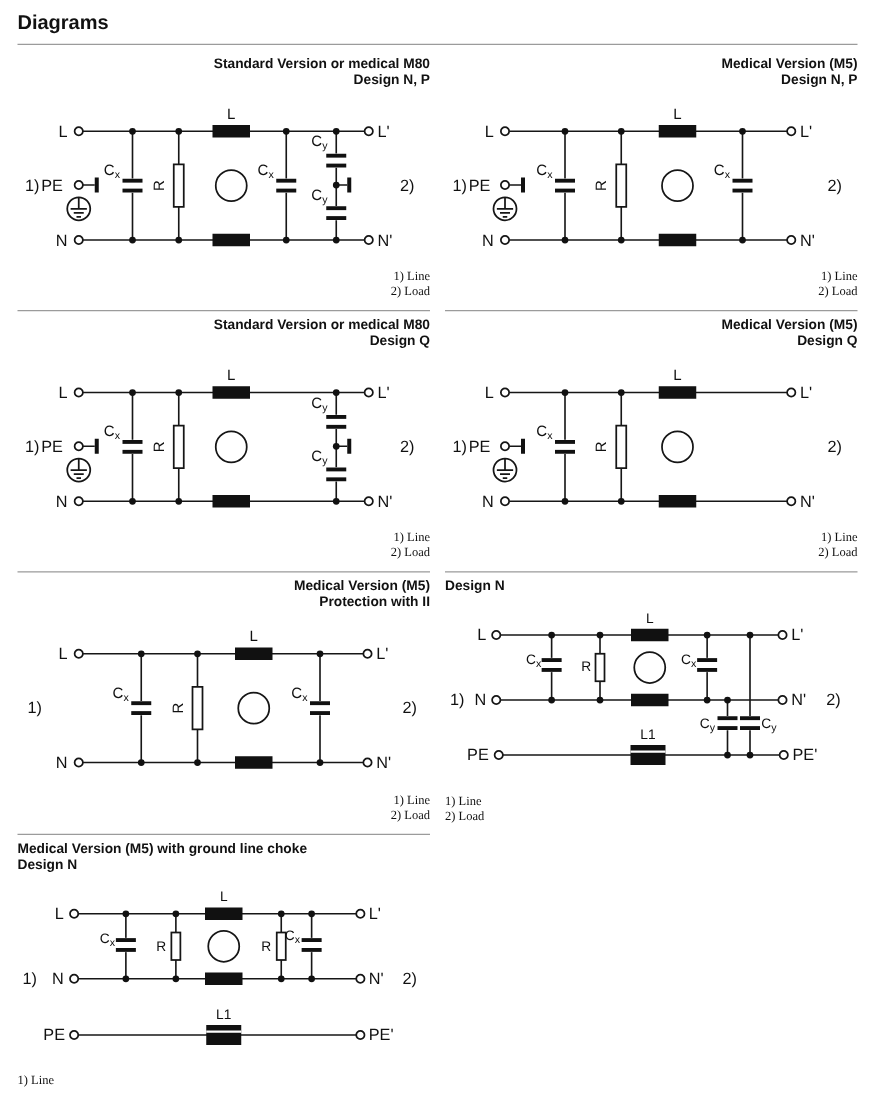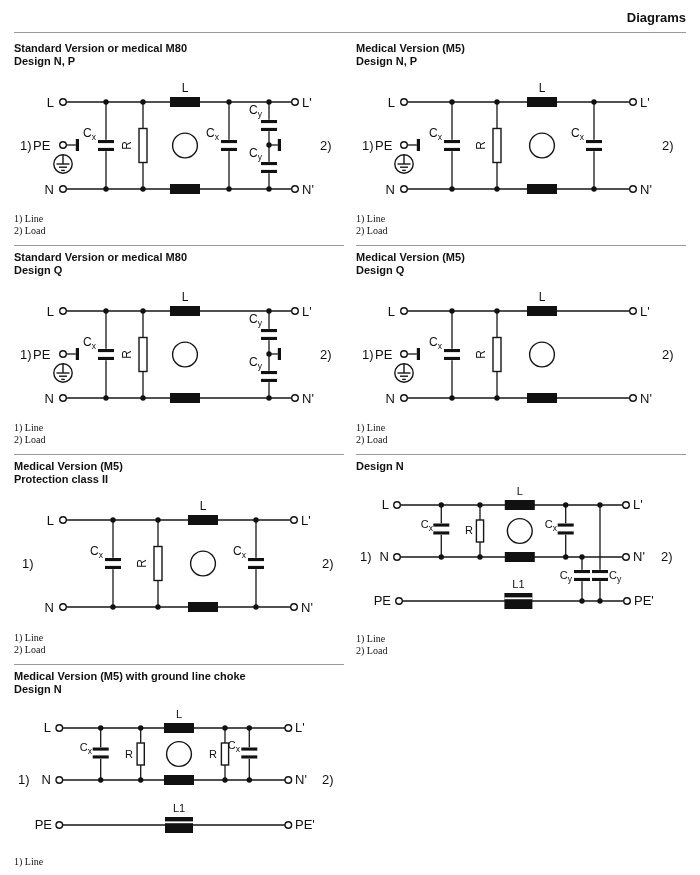--- a/index.html
+++ b/index.html
@@ -1,22 +1,22 @@
 <!DOCTYPE html>
 <html><head>
 <meta charset="utf-8">
 <style>
   html,body{margin:0;padding:0;background:#fff;}
   body{width:700px;font-family:"Liberation Sans",sans-serif;color:#111;}
   .page{padding:8px 14px 0 14px;}
-  .page-title{font-size:13px;font-weight:bold;margin:2px 0 7px 0;text-align:right;}
+  .page-title{font-size:16px;font-weight:bold;margin:2px 0 7px 0;}
   .title-rule{border-top:1px solid #9b9b9b;height:0;margin-bottom:4px;}
   .grid{display:grid;grid-template-columns:330px 330px;column-gap:12px;}
   .cell{display:flex;flex-direction:column;padding:5px 0 8px 0;}
-  .cell.bordered{border-bottom:1px solid #9b9b9b;}
+  .cell.bordered{border-bottom:1px solid #9b9b9b;text-align:right;}
   .sec-title,.sec-sub{font-size:11px;font-weight:bold;line-height:13px;}
   svg.schem{display:block;margin-top:12px;}
   .fnotes{margin-top:auto;padding-top:8px;font-size:10px;line-height:12px;font-family:Liberation Serif, serif;}
   
   .schem line{stroke:#161616;stroke-width:1.3;}
   .schem text{fill:#111;}
   .tl{font-size:13px;}
   .nt{font-size:13px;}
   .cl{font-size:12px;}
   .sm{font-size:11px;}
@@ -324,21 +324,21 @@
         <text class="nt" x="306" y="69.5">2)</text>
       </svg>
       <div class="fnotes">
         <div>1) Line</div>
         <div>2) Load</div>
       </div>
     </div>
 
     <div class="cell bordered">
       <div class="sec-title">Medical Version (M5)</div>
-      <div class="sec-sub">Protection class II</div>
+      <div class="sec-sub">Protection with II</div>
       <svg class="schem" width="330" height="125" viewBox="0 0 330 125">
         <g>
           <line x1="52.4" y1="22" x2="276.7" y2="22"></line>
           <line x1="52.4" y1="109" x2="276.7" y2="109"></line>
           <line x1="99" y1="22" x2="99" y2="109"></line>
           <line x1="144" y1="22" x2="144" y2="109"></line>
           <line x1="242" y1="22" x2="242" y2="109"></line>
         </g>
         <g>
           <use href="#wind" x="189" y="22"></use>

